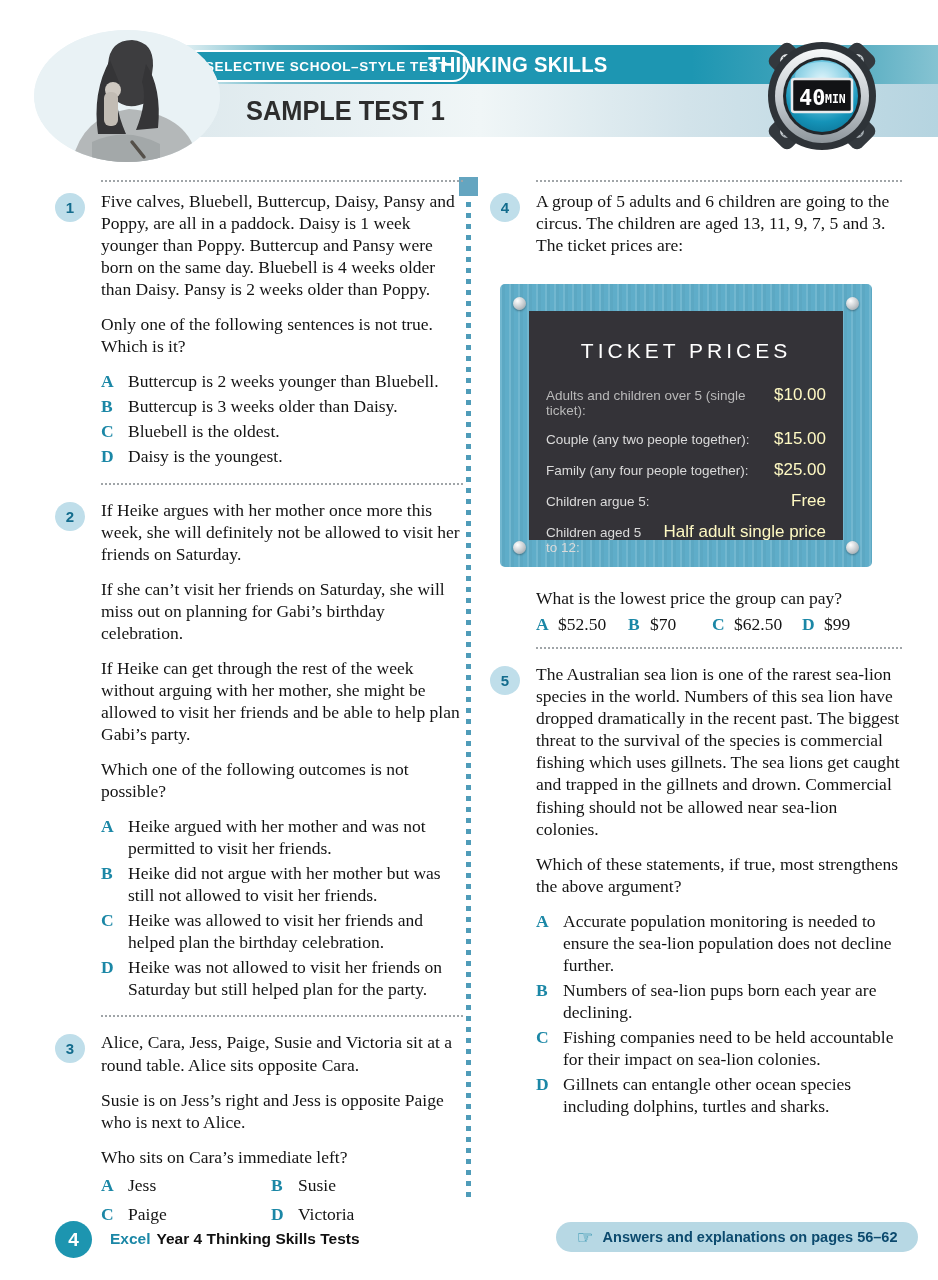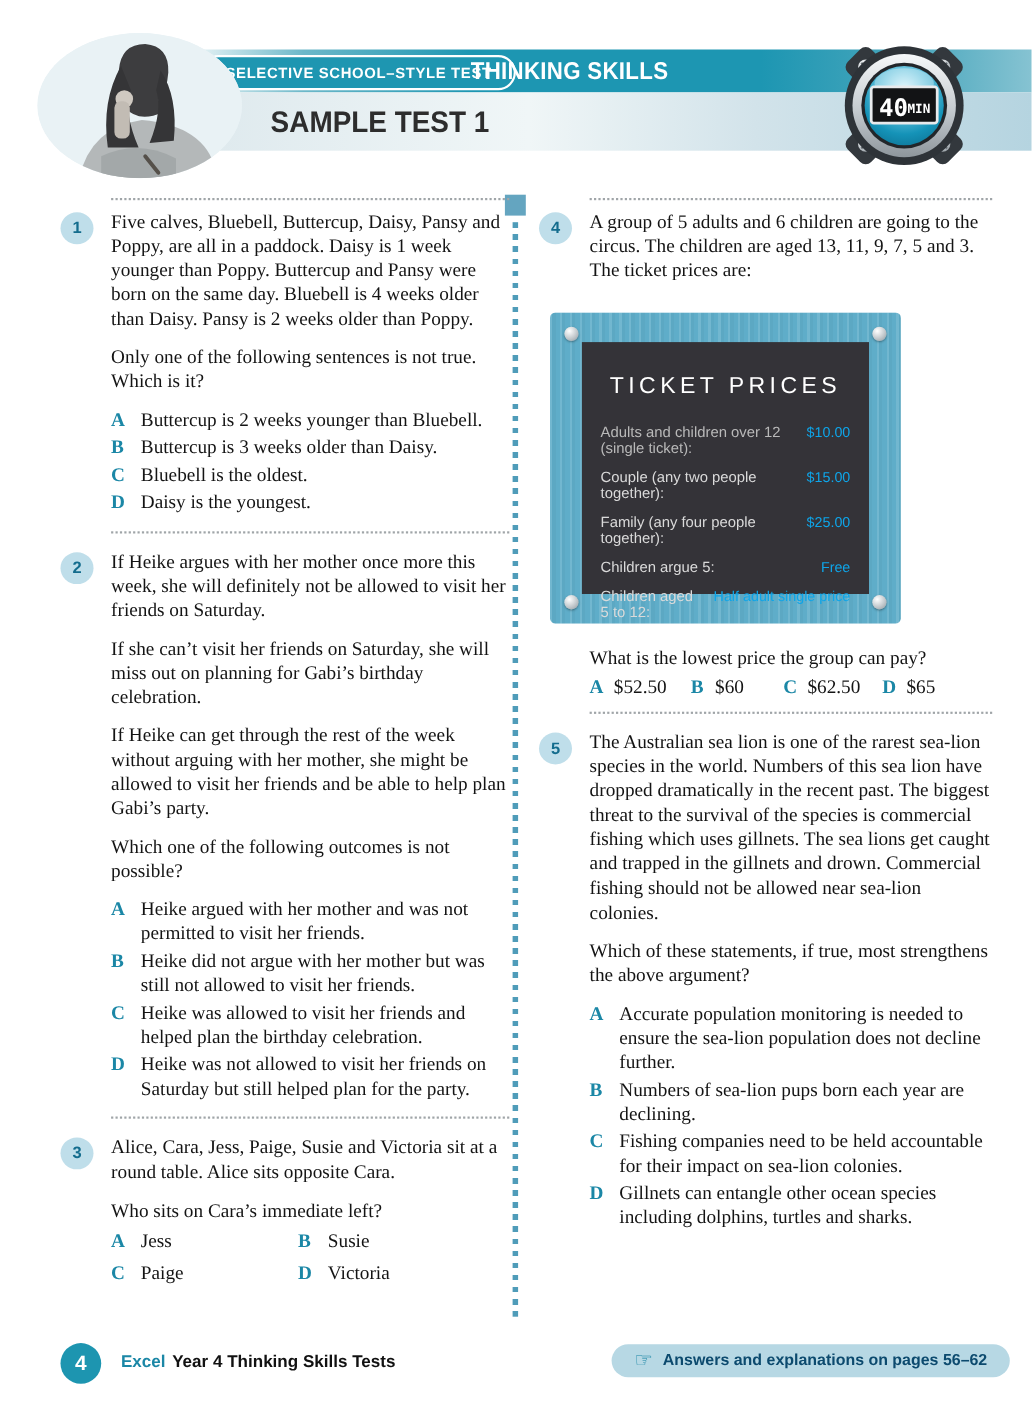--- a/index.html
+++ b/index.html
@@ -49,31 +49,31 @@
   .option { display:flex; margin:0 0 3px 0; }
   .opt-letter { flex:0 0 27px; color:#1b87a6; font-weight:bold; }
   .opt-text { flex:1; }
 
   .options-2col { display:grid; grid-template-columns:170px 1fr; row-gap:4px; }
   .options-inline { display:grid; grid-template-columns:92px 84px 90px auto; margin-top:2px; }
   .iopt { display:flex; }
   .iopt .opt-letter { flex:0 0 22px; }
 
   
-  .board { position:relative; box-sizing:border-box; margin:8px 0 20px 10px; width:319px; height:283px;
+  .board { position:relative; box-sizing:border-box; margin:8px 0 20px 10px; width:372px; height:283px;
            border-radius:5px; padding:27px 29px; background:#5fadc9;
            background-image:repeating-linear-gradient(90deg,rgba(255,255,255,0.12) 0 2px,rgba(0,0,0,0.03) 2px 5px,transparent 5px 9px); }
   .chalk { width:100%; height:100%; box-sizing:border-box; background:#343338;
            padding:20px 17px 10px 17px; display:flex; flex-direction:column; }
   .board-title { text-align:center; color:#ffffff; font-family:"Liberation Sans",sans-serif;
                  font-size:21px; letter-spacing:4px; margin:8px 0 22px 0; }
   .board-row { display:flex; justify-content:space-between; align-items:baseline;
                color:#dadada; font-family:"Liberation Sans",sans-serif; font-size:13.5px; margin-bottom:11px; }
   .board-row.dim { color:#b9b9b9; }
-  .board-row .val { font-size:13px; color:#0ea5e9; white-space:nowrap; margin-left:10px; }
+  .board-row .val { font-size:17px; color:#fef9c3; white-space:nowrap; margin-left:10px; }
   .rivet { position:absolute; width:13px; height:13px; border-radius:50%;
            background:radial-gradient(circle at 35% 30%, #ffffff, #c3c9cd 55%, #8e969c);
            box-shadow:0 1px 2px rgba(0,0,0,0.35); }
   .rivet.tl { left:13px; top:13px; } .rivet.tr { right:13px; top:13px; }
   .rivet.bl { left:13px; bottom:13px; } .rivet.br { right:13px; bottom:13px; }
 
   
   .footer-page { position:absolute; left:55px; top:1221px; width:37px; height:37px; border-radius:50%;
                  background:#1d95b0; color:#ffffff; font-family:"Liberation Sans",sans-serif;
                  font-weight:bold; font-size:19px; display:flex; align-items:center; justify-content:center; }
@@ -220,20 +220,21 @@
           </div>
       </div>
     </div>
 
     <div class="separator"></div>
 
     <div class="question">
       <div class="qbadge">3</div>
       <div class="qbody">
         <p>Alice, Cara, Jess, Paige, Susie and Victoria sit at a round table. Alice sits opposite Cara.</p>
+        <p>Susie is on Jess’s right and Jess is opposite Paige who is next to Alice.</p>
         <p style="margin-bottom:6px;"><span>Who sits on Cara’s immediate left?</span><span class="b"></span><span></span></p>
         <div class="options-2col">
           <div class="option">
               <span class="opt-letter">A</span>
               <span class="opt-text">Jess</span>
             </div>
           <div class="option">
               <span class="opt-letter">B</span>
               <span class="opt-text">Susie</span>
             </div>
@@ -261,21 +262,21 @@
     </div>
 
     <div class="board">
       <span class="rivet tl"></span>
       <span class="rivet tr"></span>
       <span class="rivet bl"></span>
       <span class="rivet br"></span>
       <div class="chalk">
         <div class="board-title">TICKET PRICES</div>
         <div class="board-row dim">
-            <span>Adults and children over 12 (single ticket):</span>
+            <span>Adults and children over 5 (single ticket):</span>
             <span class="val">$10.00</span>
           </div>
         <div class="board-row">
             <span>Couple (any two people together):</span>
             <span class="val">$15.00</span>
           </div>
         <div class="board-row">
             <span>Family (any four people together):</span>
             <span class="val">$25.00</span>
           </div>
@@ -292,29 +293,29 @@
 
     <div class="qcont">
       <p style="margin-bottom:4px;"><span>What is the lowest price the group can pay?</span><span class="b"></span><span></span></p>
       <div class="options-inline">
         <div class="iopt">
             <span class="opt-letter">A</span>
             <span>$52.50</span>
           </div>
         <div class="iopt">
             <span class="opt-letter">B</span>
-            <span>$60</span>
+            <span>$70</span>
           </div>
         <div class="iopt">
             <span class="opt-letter">C</span>
             <span>$62.50</span>
           </div>
         <div class="iopt">
             <span class="opt-letter">D</span>
-            <span>$65</span>
+            <span>$99</span>
           </div>
       </div>
     </div>
 
     <div class="separator"></div>
 
     <div class="question">
       <div class="qbadge">5</div>
       <div class="qbody">
         <p>The Australian sea lion is one of the rarest sea-lion species in the world. Numbers of this sea lion have dropped dramatically in the recent past. The biggest threat to the survival of the species is commercial fishing which uses gillnets. The sea lions get caught and trapped in the gillnets and drown. Commercial fishing should not be allowed near sea-lion colonies.</p>

